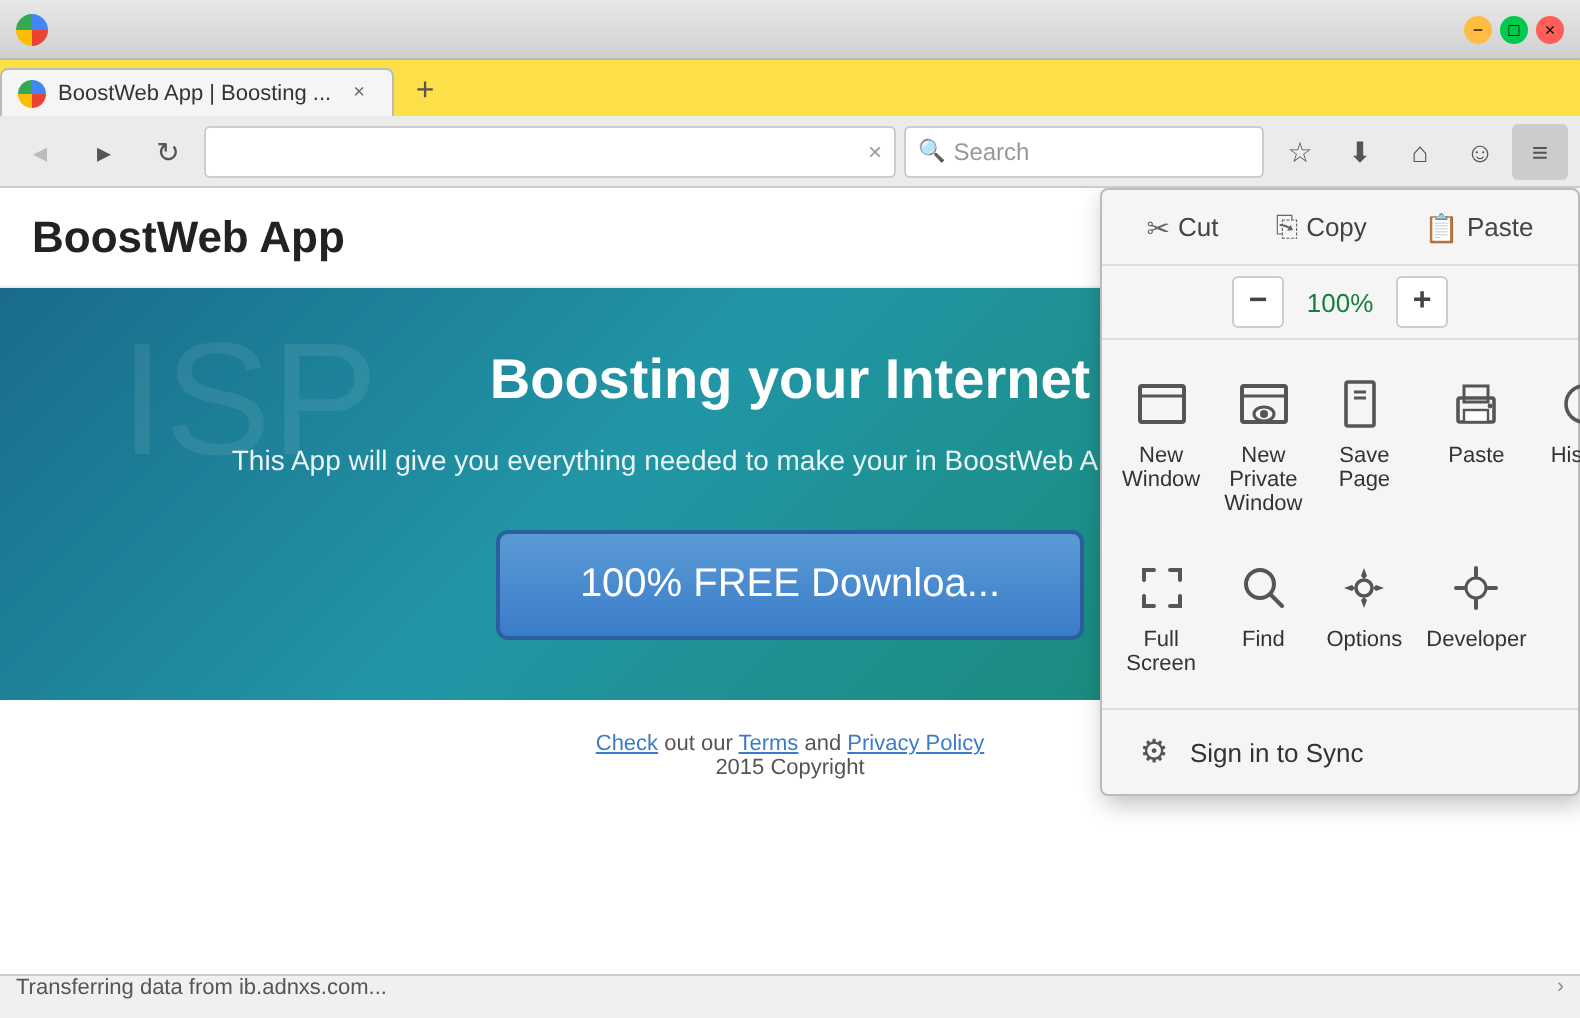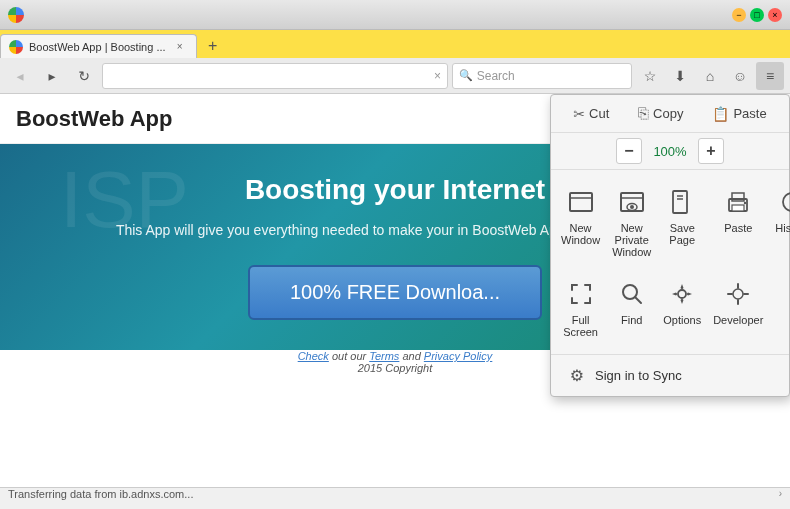--- a/index.html
+++ b/index.html
@@ -307,25 +307,24 @@
       gap: 8px;
       padding: 7px 8px;
       cursor: pointer;
       border-radius: 3px;
       font-size: 13px;
       color: #333;
     }
     .menu-bottom-icon { font-size: 16px; color: #555; width: 20px; text-align: center; }
     .site-footer-text {
       background: white;
-      padding: 0;
+      padding: 16px;
       text-align: center;
       font-size: 11px;
       color: #555;
-      font-style: italic;
     }
     .site-footer-text a { color: #3a7cc9; text-decoration: underline; }
   </style>
 </head>
 <body>
 
 <div class="title-bar">
   <div class="title-bar-left">
     <div class="browser-icon"></div>
   </div>

